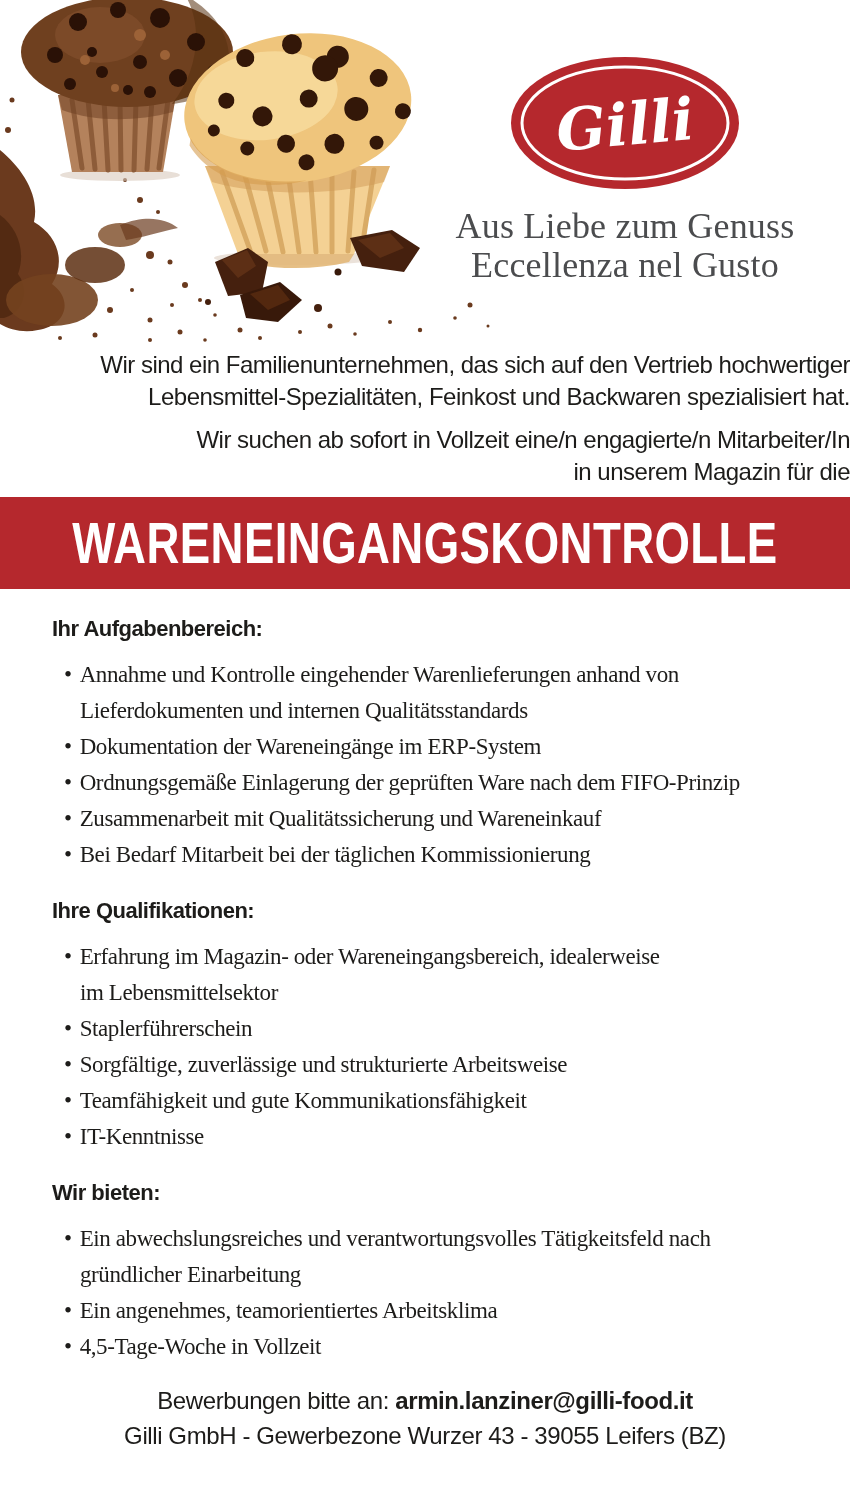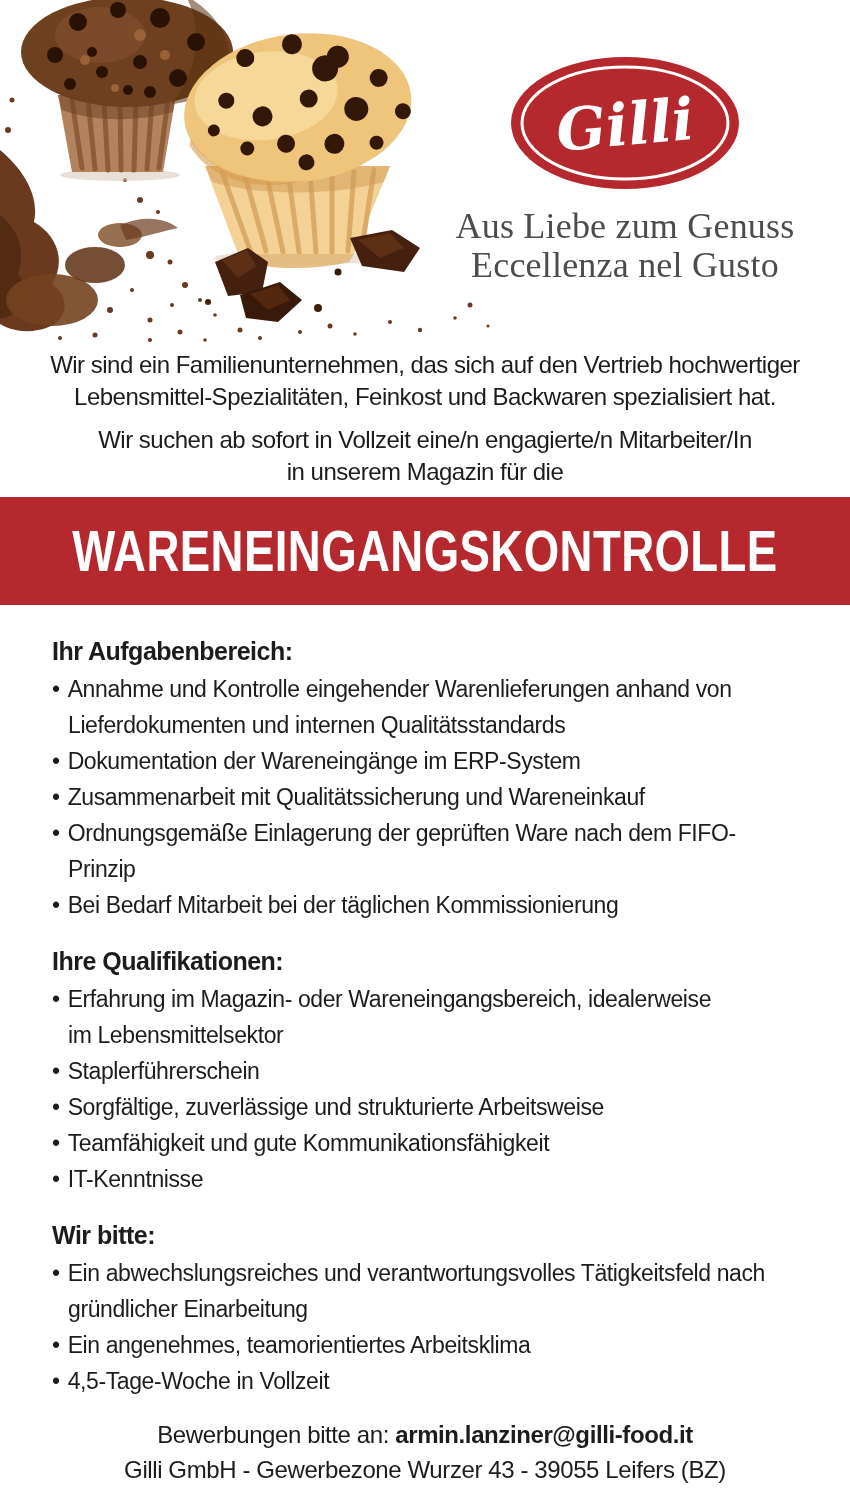--- a/index.html
+++ b/index.html
@@ -34,56 +34,56 @@
   .tagline{
     font-family:Liberation Serif, serif;
     font-size:36px;
     line-height:39px;
     color:var(--tagline-gray);
     letter-spacing:0.2px;
     white-space:nowrap;
     text-align:center;
   }
   
-  .intro{padding-top:4px;text-align:center;}
+  .intro{padding-top:4px;text-align:right;}
   .intro p{
     margin:0;
     white-space:pre-line;
     font-size:24px;
     line-height:32px;
     letter-spacing:-0.5px;
   }
   .intro p + p{margin-top:11px;}
   
   .banner{
     margin-top:9px;
-    height:108px;
+    height:92px;
     background:var(--brand-red);
     display:flex;align-items:center;justify-content:center;
     overflow:hidden;
   }
   .banner-text{
     display:inline-block;
     color:var(--banner-text);
     font-weight:700;
     font-size:57px;
     letter-spacing:0.5px;
     transform:scaleX(0.8);
     white-space:nowrap;
   }
   
   .content{padding:14px 52px 0 52px;}
   .content h2{
-    font-size:25px;
+    font-size:22px;
     line-height:32px;
-    margin:16px 0 4px 0;
+    margin:10px 0 4px 0;
     letter-spacing:-0.5px;
   }
   .content section + section h2{margin-top:22px;}
-  .bullets{list-style:none;margin:0;padding:0;}
+  .bullets{list-style:none;margin:12px;padding:0;font-family:Liberation Serif, serif;}
   .bullets li{
     white-space:pre-line;
     padding-left:16px;
     text-indent:-16px;
     font-size:23px;
     line-height:36px;
     letter-spacing:-0.4px;
   }
   .bullets li::before{content:"•";margin-right:8px;}
   
@@ -264,38 +264,38 @@
     <span class="banner-text">WARENEINGANGSKONTROLLE</span>
   </div>
 
   <main class="content">
     <section>
       <h2>Ihr Aufgabenbereich:</h2>
       <ul class="bullets">
           <li>Annahme und Kontrolle eingehender Warenlieferungen anhand von
 Lieferdokumenten und internen Qualitätsstandards</li>
           <li>Dokumentation der Wareneingänge im ERP-System</li>
+          <li>Ordnungsgemäße Einlagerung der geprüften Ware nach dem FIFO-Prinzip</li>
           <li>Zusammenarbeit mit Qualitätssicherung und Wareneinkauf</li>
-          <li>Ordnungsgemäße Einlagerung der geprüften Ware nach dem FIFO-Prinzip</li>
           <li>Bei Bedarf Mitarbeit bei der täglichen Kommissionierung</li>
         </ul>
     </section>
     <section>
       <h2>Ihre Qualifikationen:</h2>
       <ul class="bullets">
           <li>Erfahrung im Magazin- oder Wareneingangsbereich, idealerweise
 im Lebensmittelsektor</li>
           <li>Staplerführerschein</li>
           <li>Sorgfältige, zuverlässige und strukturierte Arbeitsweise</li>
           <li>Teamfähigkeit und gute Kommunikationsfähigkeit</li>
           <li>IT-Kenntnisse</li>
         </ul>
     </section>
     <section>
-      <h2>Wir bitte:</h2>
+      <h2>Wir bieten:</h2>
       <ul class="bullets">
           <li>Ein abwechslungsreiches und verantwortungsvolles Tätigkeitsfeld nach
 gründlicher Einarbeitung</li>
           <li>Ein angenehmes, teamorientiertes Arbeitsklima</li>
           <li>4,5-Tage-Woche in Vollzeit</li>
         </ul>
     </section>
   </main>
 
   <footer class="footer">

